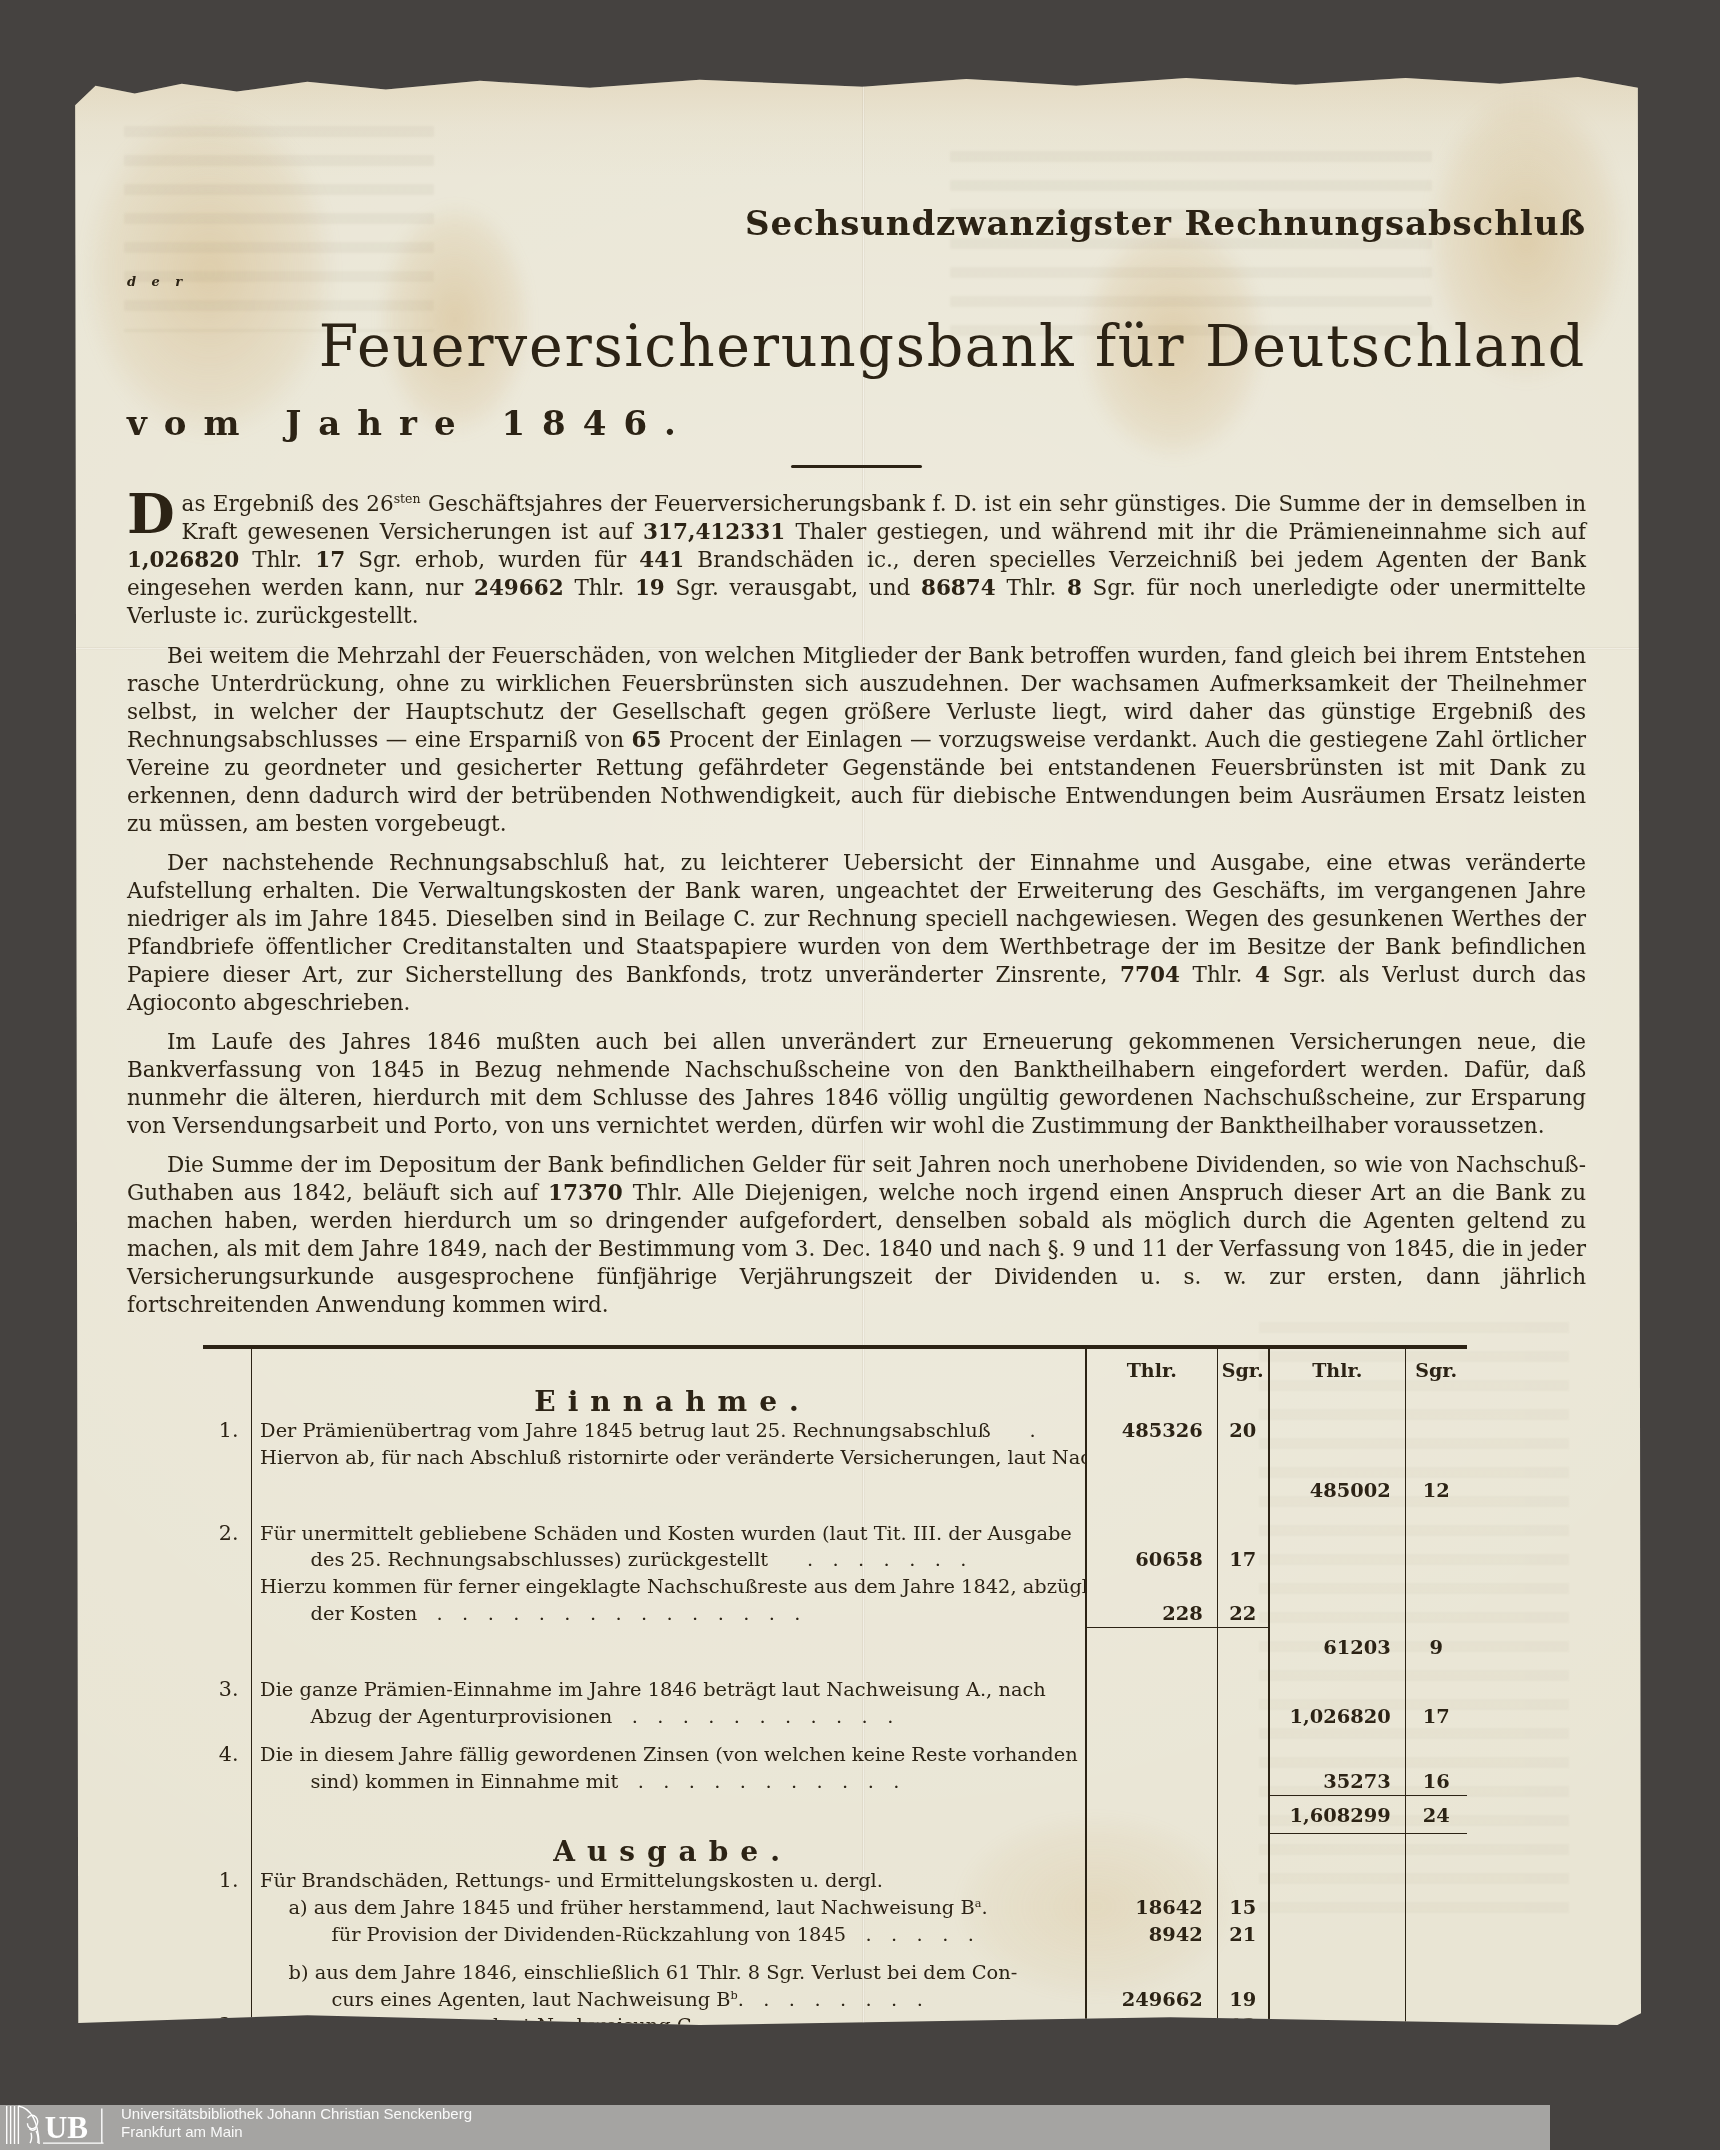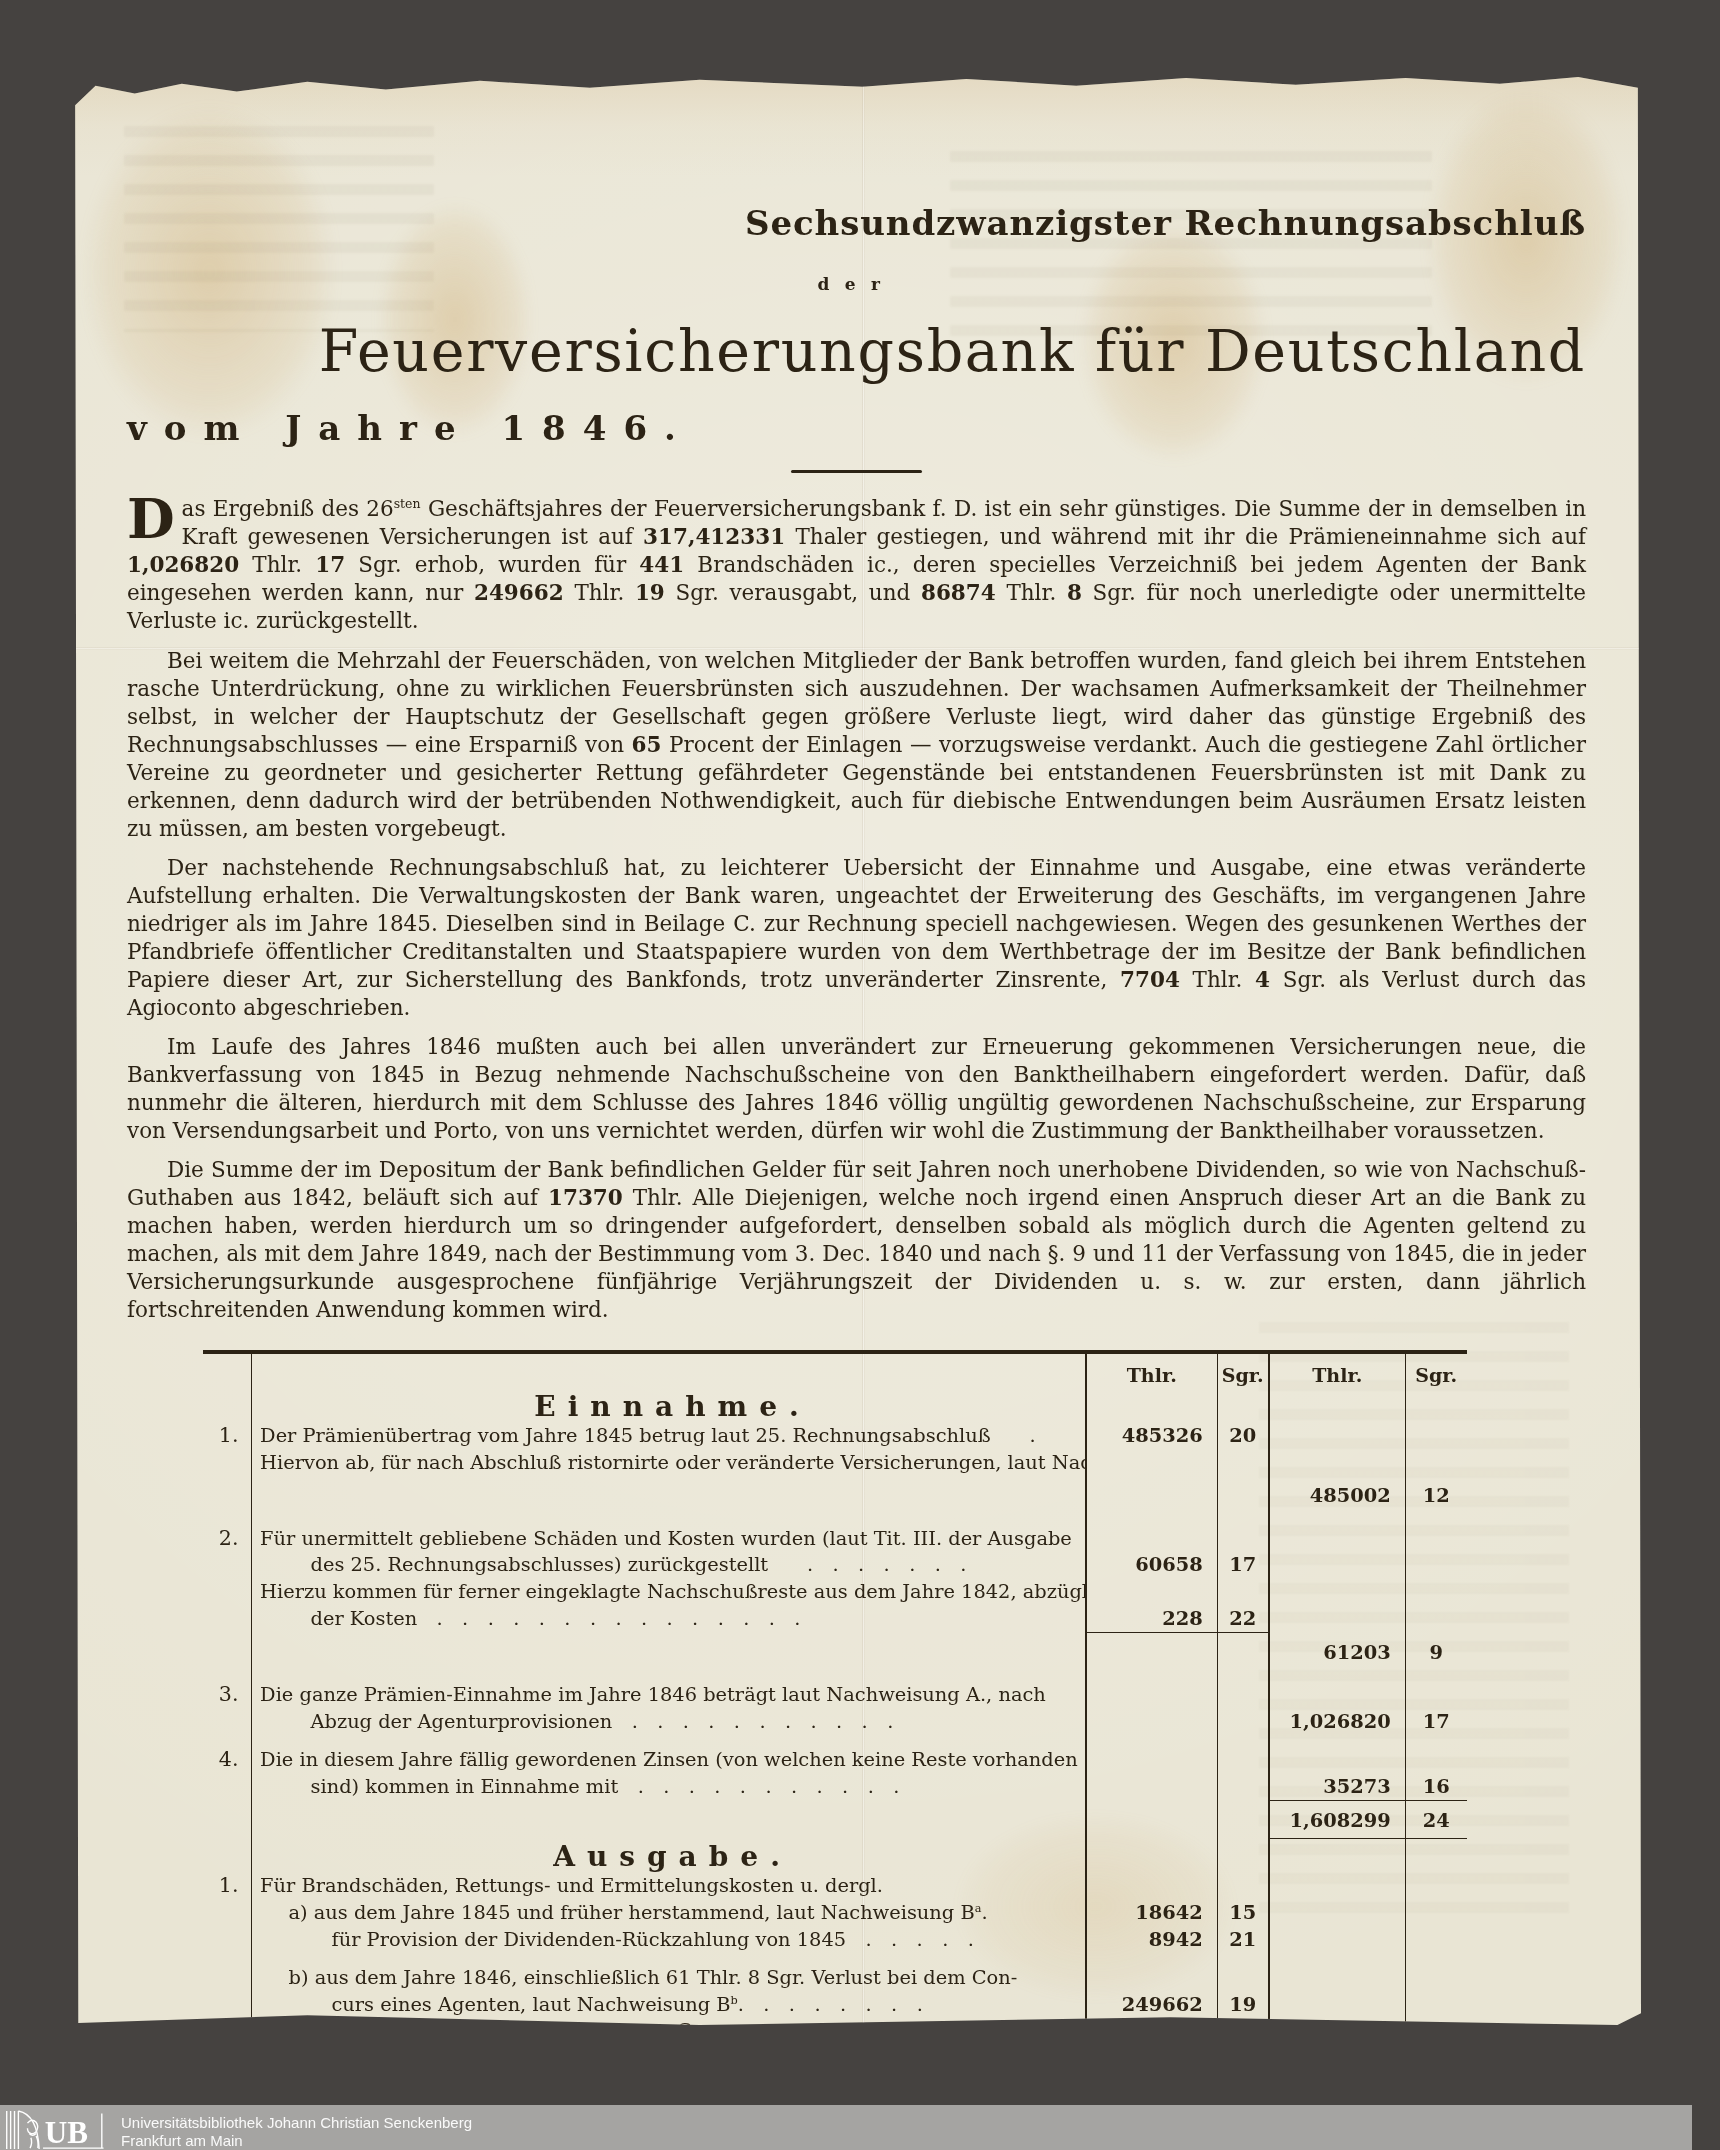--- a/index.html
+++ b/index.html
@@ -25,21 +25,21 @@
     background:radial-gradient(closest-side, rgba(198,157,88,.34), rgba(198,157,88,.12) 62%, rgba(0,0,0,0) 78%);}
   .crease-v{position:absolute;top:0;bottom:0;left:790px;width:3.4px;pointer-events:none;
     background:linear-gradient(to right, rgba(120,95,55,.16), rgba(255,255,255,.35), rgba(120,95,55,.10));}
   .crease-h{position:absolute;left:0;right:0;height:3.4px;pointer-events:none;
     background:linear-gradient(to bottom, rgba(120,95,55,.12), rgba(255,255,255,.28), rgba(120,95,55,.08));}
   .ghost{position:absolute;pointer-events:none;opacity:.55;filter:blur(1px);
     background:repeating-linear-gradient(to bottom, rgba(110,90,50,.085) 0 11.2px, rgba(0,0,0,0) 11.2px 29px);}
   
   .content{position:absolute;left:0;top:0;right:0;bottom:0;padding:129px 55px 0 55px;}
   .pretitle{text-align:right;font-size:34px;font-weight:bold;letter-spacing:0.9px;}
-  .der{text-align:center;font-size:17px;font-weight:bold;letter-spacing:15.5px;margin-top:31px;}
+  .der{text-align:left;font-size:13px;font-weight:bold;letter-spacing:15.5px;margin-top:31px;font-style:italic;}
   .main-title{text-align:right;font-size:57px;font-weight:normal;letter-spacing:1.7px;margin-top:24px;white-space:nowrap;}
   .subtitle{font-size:34px;font-weight:bold;letter-spacing:17px;margin-top:24px;}
   .divider{width:131px;height:2.6px;background:var(--ink,#2c2315);margin:22.4px auto 0;border-radius:1.7px;}
   .body-text{margin-top:22.4px;font-size:21.5px;line-height:28px;text-align:justify;}
   .body-text p{margin:0 0 11.2px;text-indent:40px;}
   .body-text p.first{text-indent:0;}
   .dropcap{float:left;font-size:55px;line-height:45px;font-weight:bold;padding:0.9px 6.9px 0 0;}
   b{font-weight:bold;}
   sup{font-size:.58em;line-height:0;}
   
@@ -58,22 +58,22 @@
   tr.section-row td{padding-top:5.2px;padding-bottom:3.4px;}
   tr.section-row .c-desc{text-align:center;font-size:28px;font-weight:bold;letter-spacing:12px;}
   tr[data-rule="t1s1"] .c-t1, tr[data-rule="t1s1"] .c-s1{border-bottom:1.7px solid var(--ink,#2c2315);}
   tr[data-rule="t2s2"] .c-t2, tr[data-rule="t2s2"] .c-s2{border-bottom:1.7px solid var(--ink,#2c2315);}
   tr[data-gap] td{padding-top:12px;}
   tr[data-tall] td{padding-top:7.7px;padding-bottom:5.2px;}
   tr[data-indent="1"] .c-desc{padding-left:59px;}
   tr[data-indent="2"] .c-desc{padding-left:37px;}
   tr[data-indent="3"] .c-desc{padding-left:80px;}
   
-  .footer-bar{position:absolute;left:0;bottom:0;width:1692px;height:45px;
-    background:var(--footer_bar,#a5a4a2);display:flex;align-items:flex-end;}
+  .footer-bar{position:absolute;left:0;bottom:0;width:1550px;height:45px;
+    background:var(--footer_bar,#a5a4a2);display:flex;align-items:flex-start;}
   .footer-text{margin-left:13.8px;color:var(--footer_text,#fafafa);
     font-family:"Liberation Sans", sans-serif;font-size:15px;line-height:18px;}
   .ub-logo{margin-left:5.2px;flex:0 0 auto;}
 </style>
 </head>
 <body>
 
 <div class="paper">
 
   <div class="stain" style="left:-26px;top:-17px;width:327px;height:430px;"></div>

